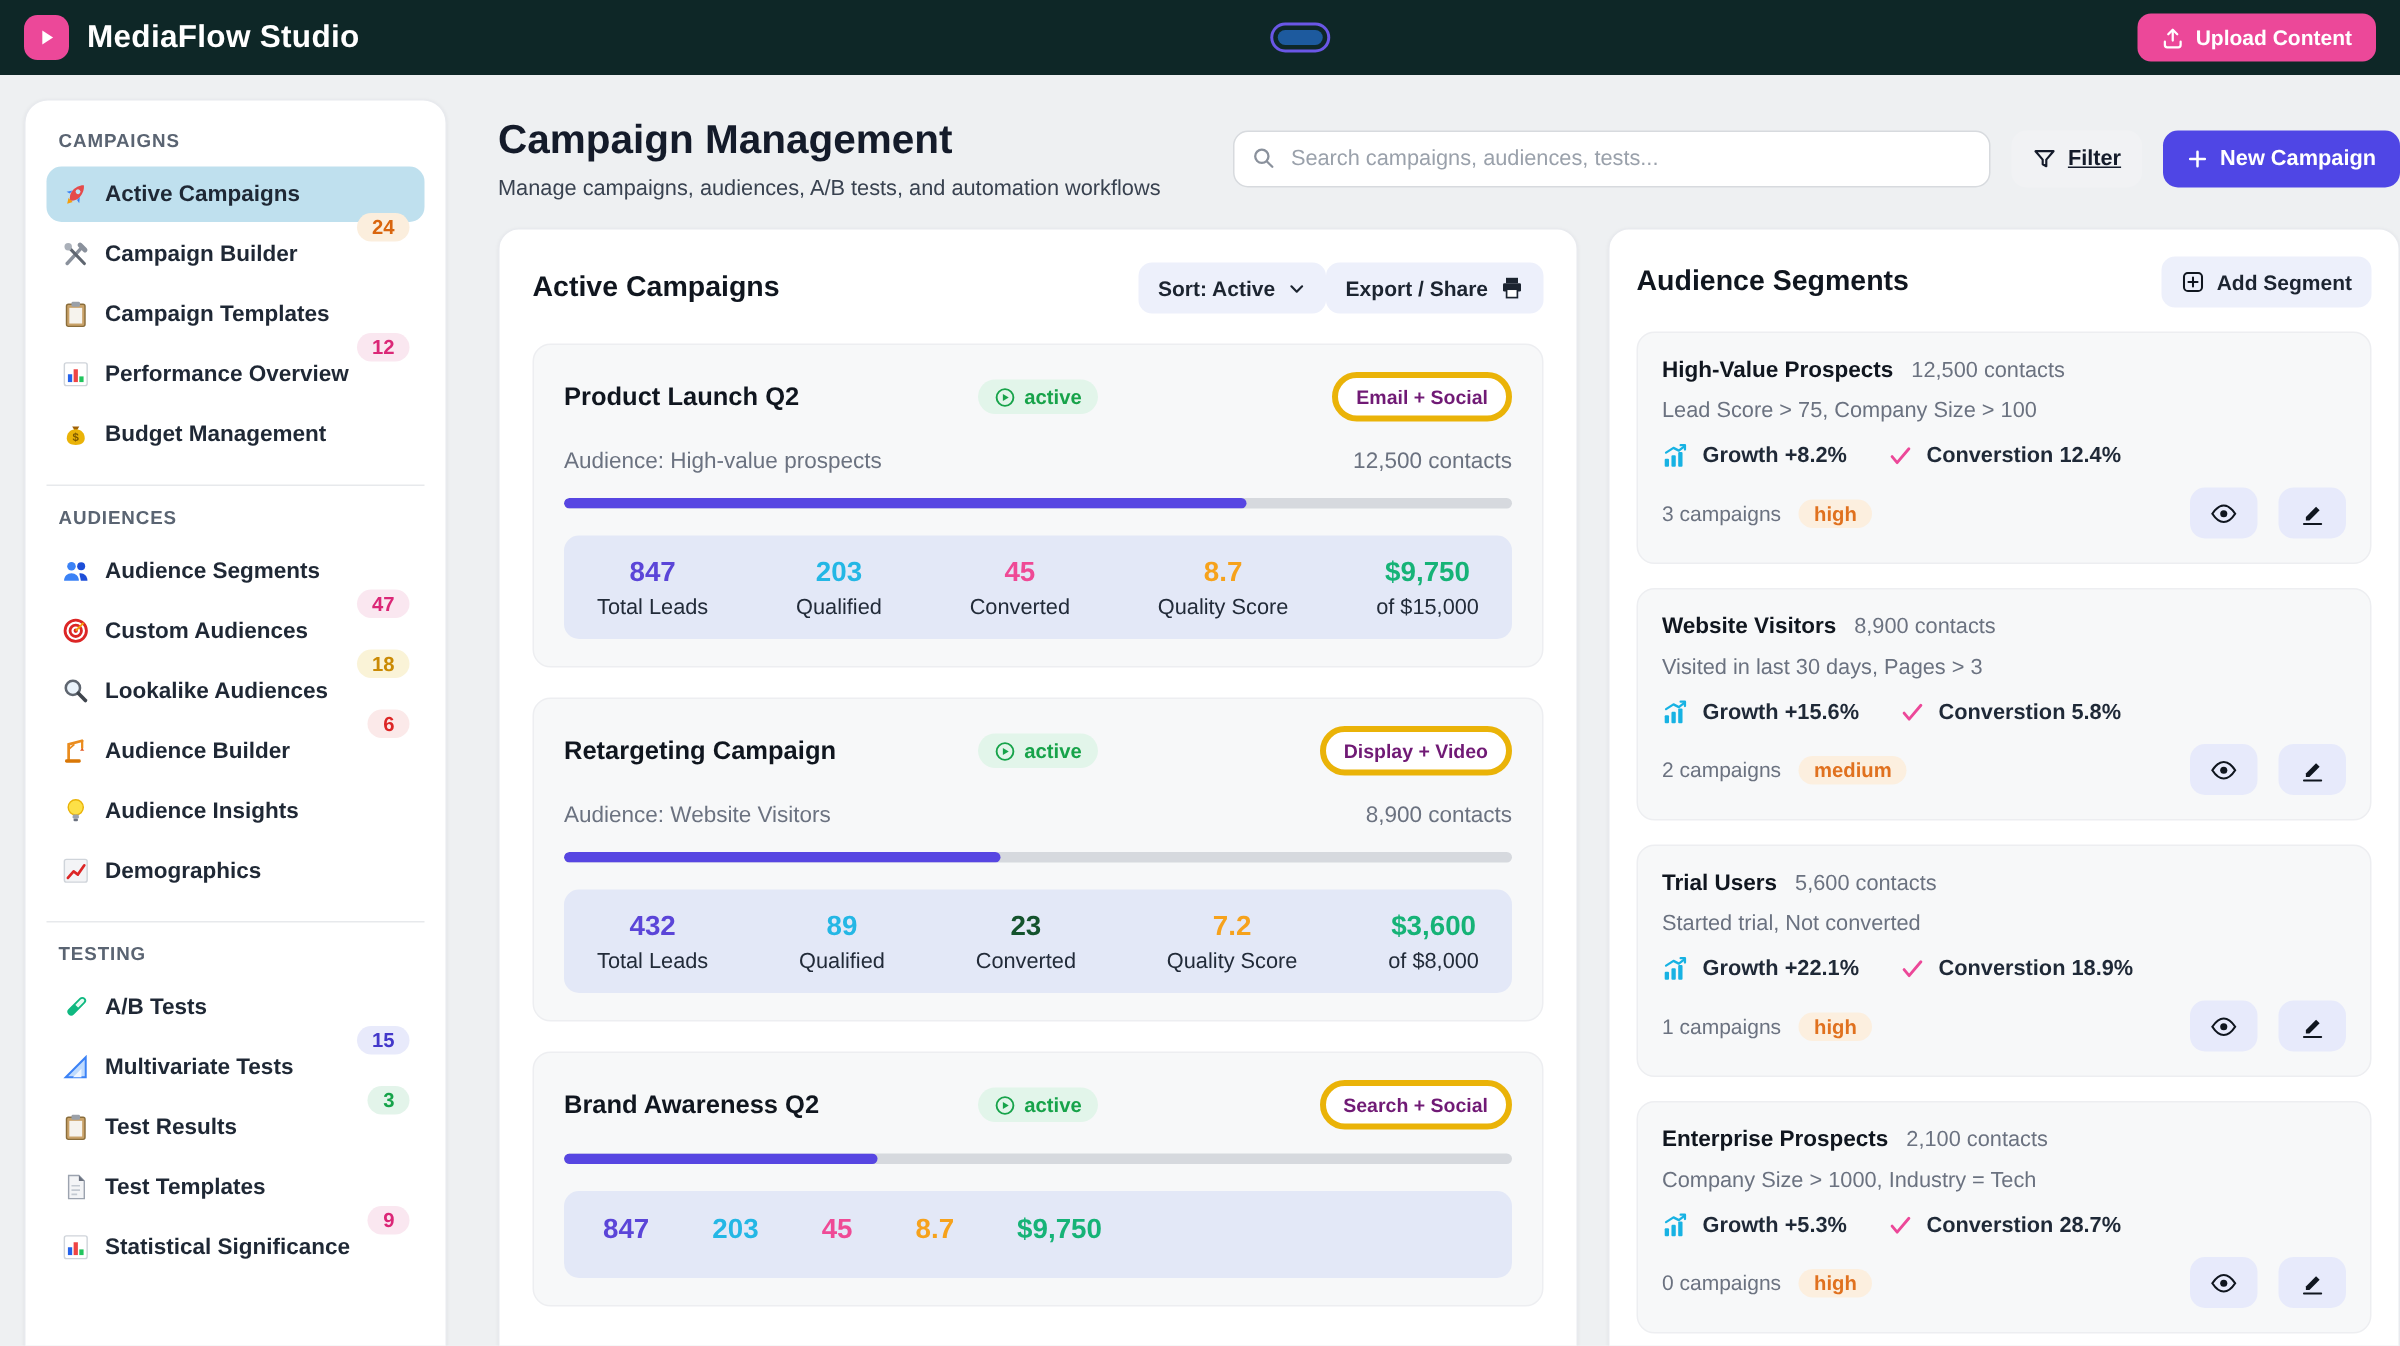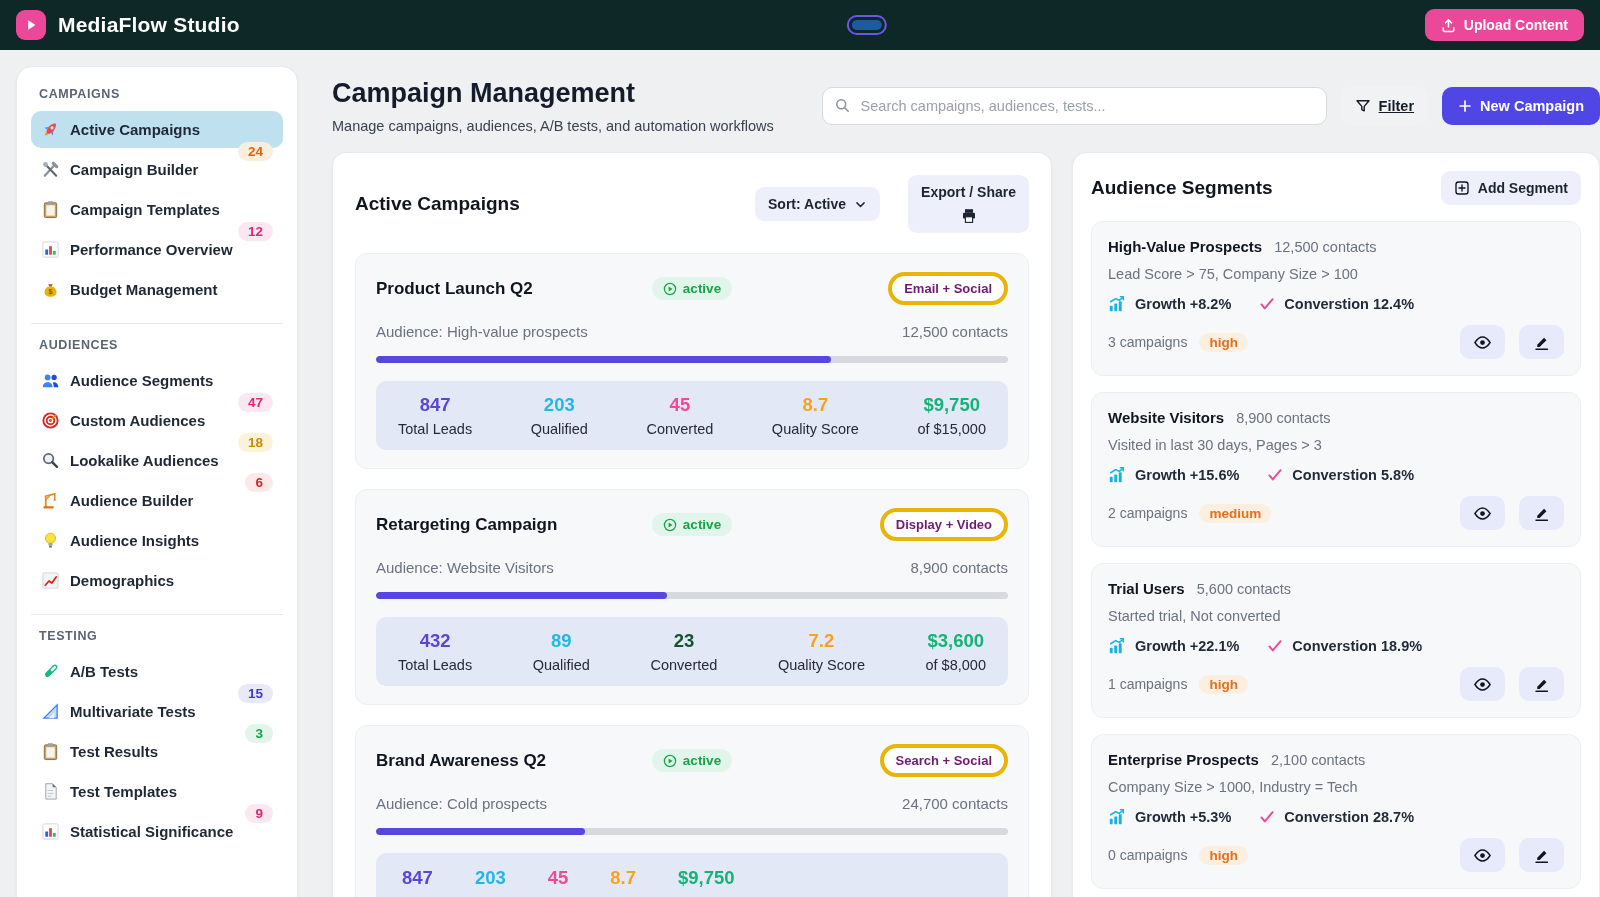--- a/index.html
+++ b/index.html
@@ -103,21 +103,21 @@
   .campaigns-panel{ flex:0 0 720px; width:720px; padding:22px; height:900px; }
   .segments-panel{ flex:1; padding:18px; height:900px; }
   .panel-head{ display:flex; align-items:center; }
   .panel-title{ font-size:19px; font-weight:800; color:#10161f; }
   .panel-head .spacer{ flex:1; }
   .chip-btn{
     background:#edf0fb; border:none; border-radius:9px; cursor:pointer;
     font-family:inherit; font-size:14px; font-weight:700; color:#1c2430;
     display:flex; align-items:center; gap:8px; padding:9px 13px;
   }
-  .chip-btn + .chip-btn{ margin-left:28px;flex-direction:column; }
+  .chip-btn + .chip-btn{ margin-left:0; }
 
   
   .camp-card{
     margin-top:20px; background:#f7f8f9; border:1px solid #edeef1;
     border-radius:12px; padding:18px 20px;
   }
   .camp-row1{ display:grid; grid-template-columns:1fr auto 1fr; align-items:center; }
   .camp-name{ font-size:17px; font-weight:800; color:#10161f; }
   .status-badge{
     display:flex; align-items:center; gap:6px; background:#e2f5ea; color:#17a34a;
@@ -563,24 +563,20 @@
         <span>
           <svg width="14" height="14" viewBox="0 0 20 20">
             <circle cx="10" cy="10" r="8" fill="none" stroke="#17a34a" stroke-width="1.8"></circle>
             <path d="M8 6.6v6.8l5.6-3.4z" fill="#17a34a"></path>
           </svg>
         </span>
         <span>active</span>
       </div>
       <div class="channel-chip">Search + Social</div>
     </div>
-    <div class="camp-row2">
-      <span>Audience: Cold prospects</span>
-      <span>24,700 contacts</span>
-    </div>
     <div class="progress">
       <div class="fill" style="width: 33%; background: rgb(87, 70, 226);"></div>
     </div>
     <div class="stats compact">
                 <div class="stat">
     <div class="stat-val" style="color: rgb(91, 69, 216);">847</div>
 
   </div>
                 <div class="stat">
     <div class="stat-val" style="color: rgb(36, 183, 229);">203</div>

